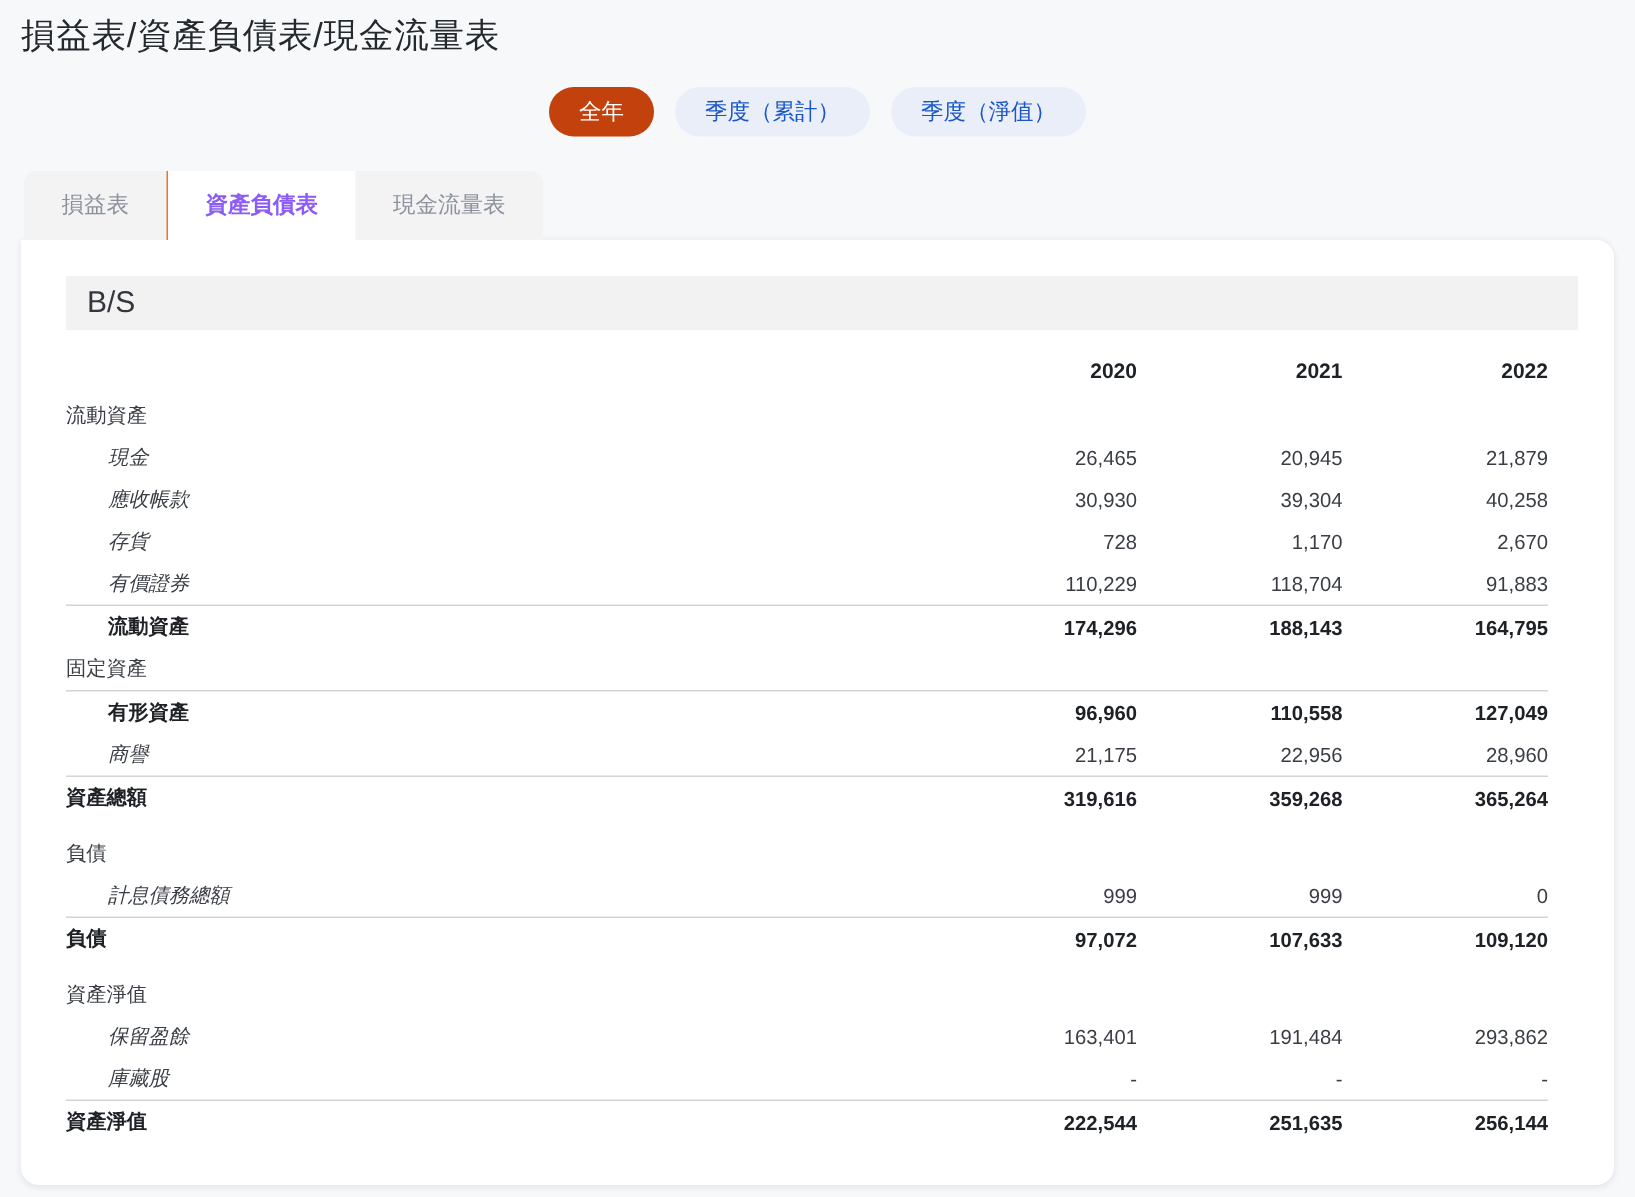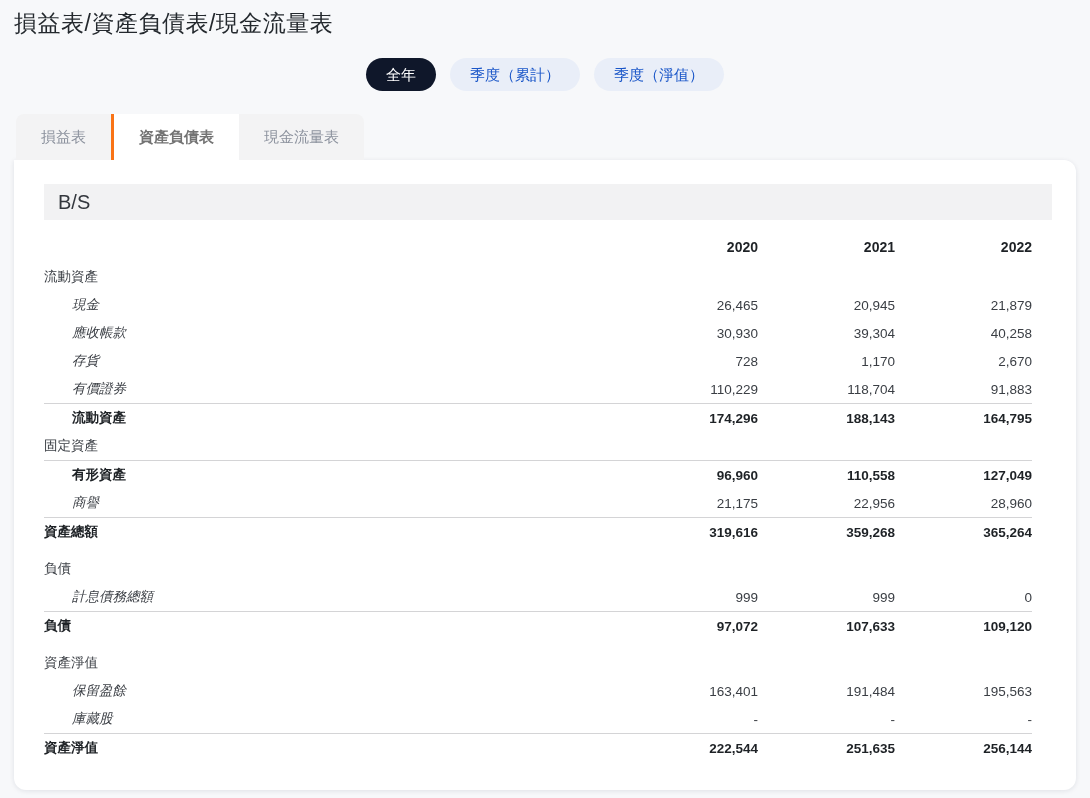--- a/index.html
+++ b/index.html
@@ -21,37 +21,37 @@
   
   .toggle-row {
     display: flex; justify-content: center; align-items: center;
     gap: 14px; margin-top: 18px; height: 34px;
   }
   .pill {
     border: none; cursor: pointer; border-radius: 999px;
     font-size: 15px; padding: 0 20px; height: 33px; line-height: 33px;
     font-family: inherit;
   }
-  .pill.active { background: #0f172a; color: #ffffff; }
+  .pill.active { background: #c2410c; color: #ffffff; }
   .pill.inactive { background: #e9eef8; color: #1a56c8; }
 
   
   .tabs {
     display: flex; margin: 23px 0 0 16px; height: 46px;
     position: relative; z-index: 2; width: max-content;
     border-radius: 8px 8px 0 0; overflow: hidden;
   }
   .tab {
     height: 46px; line-height: 46px; padding: 0 25px;
     font-size: 15px; background: #f3f3f4; color: #8b919d;
-    cursor: pointer; border-right: 3px solid #f97316;
+    cursor: pointer; border-right: 1px solid #f97316;
   }
   .tab:last-child { border-right: none; }
   .tab.active {
-    background: #ffffff; color: #737373; font-weight: 700;
+    background: #ffffff; color: #8b5cf6; font-weight: 700;
     border-right: none;
   }
 
   
   .card {
     position: relative; z-index: 1;
     margin: 0 14px; min-height: 626px;
     background: #ffffff; border-radius: 0 12px 12px 12px;
     box-shadow: 0 1px 5px rgba(20,30,60,0.10);
     padding: 24px 24px 28px 30px;
@@ -208,21 +208,21 @@
     <div class="t-label">資產淨值</div>
     <div class="t-val"></div>
     <div class="t-val"></div>
     <div class="t-val"></div>
   </div>
 
   <div class="t-row type-item">
     <div class="t-label">保留盈餘</div>
     <div class="t-val">163,401</div>
     <div class="t-val">191,484</div>
-    <div class="t-val">195,563</div>
+    <div class="t-val">293,862</div>
   </div>
 
   <div class="t-row type-item">
     <div class="t-label">庫藏股</div>
     <div class="t-val">-</div>
     <div class="t-val">-</div>
     <div class="t-val">-</div>
   </div>
 
   <div class="t-row type-total">

